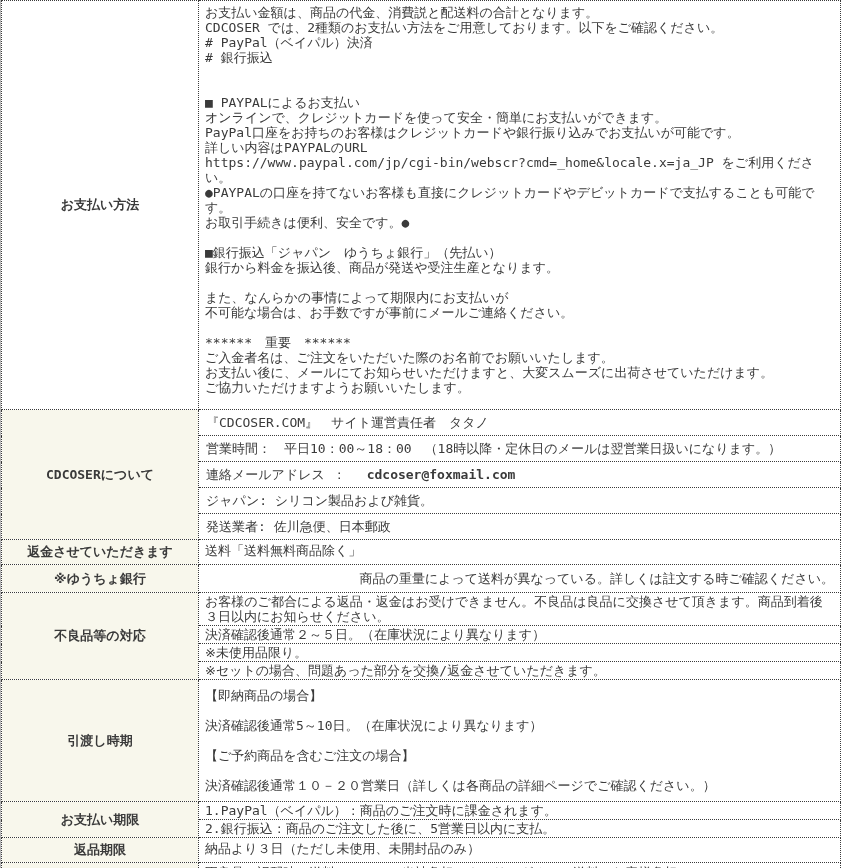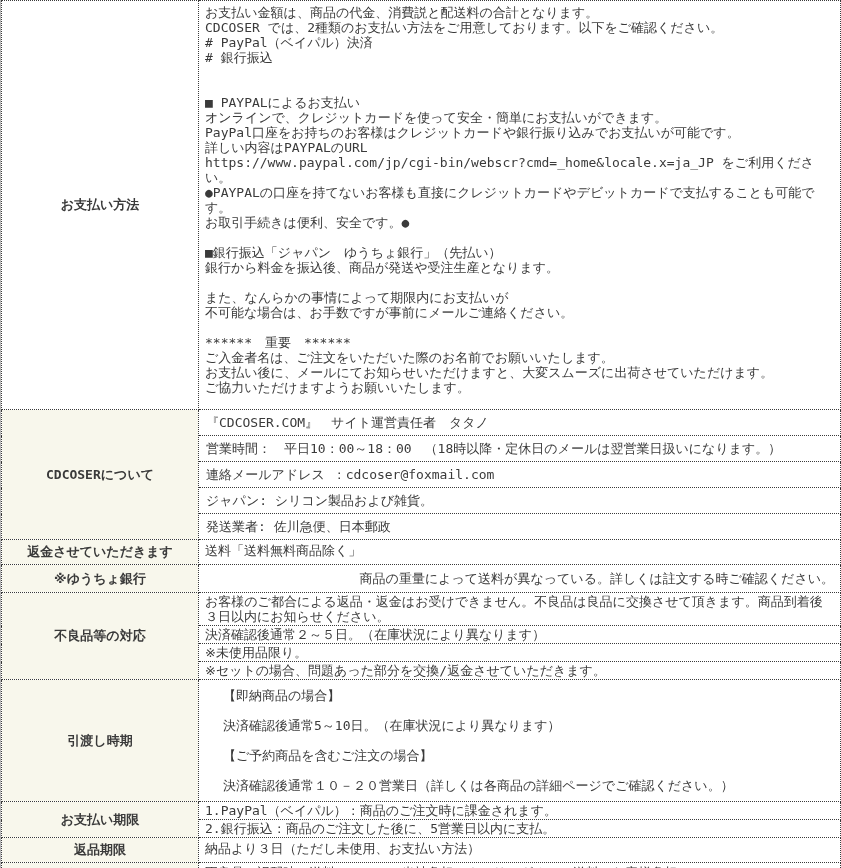--- a/index.html
+++ b/index.html
@@ -42,22 +42,22 @@
     padding: 3px 6px;
     line-height: 15px;
     word-break: break-all;
   }
   .prewrap { white-space: pre-wrap; }
   td.content.pm       { padding: 4px 20px 14px 6px; }
   td.content.about-c  { padding: 5px 7px; }
   td.content.pad6     { padding: 6px 6px; text-align: right; }
   td.content.tight    { padding: 1px 6px; }
   td.content.pad2     { padding: 2px 6px; }
-  td.content.delivery { padding: 8px 24px; }
-  .email-bold { font-weight: normal; }
+  td.content.delivery { padding: 8px 6px; }
+  .email-bold { font-weight: bold; margin-left: 21px; }
 </style>
 </head>
 <body>
 
 <div class="table-frame">
   <table class="shop-table">
     <colgroup>
         <col class="c-label">
         <col>
       </colgroup>
@@ -148,21 +148,21 @@
     <tr>
       <td class="label" rowspan="2">お支払い期限</td>
       <td class="content tight">1.PayPal（ベイパル）：商品のご注文時に課金されます。</td>
     </tr>
     <tr>
       <td class="content tight">2.銀行振込：商品のご注文した後に、5営業日以内に支払。</td>
     </tr>
 
     <tr>
       <td class="label">返品期限</td>
-      <td class="content">納品より３日（ただし未使用、お支払い方法）</td>
+      <td class="content">納品より３日（ただし未使用、未開封品のみ）</td>
     </tr>
 
     <tr>
       <td class="label">返品時の送料</td>
       <td class="content pad2">不良品、誤配時の送料については当社負担。クーリングオフの送料はお客様負担。</td>
     </tr>
   </tbody>
     </table>
 
 </div>

